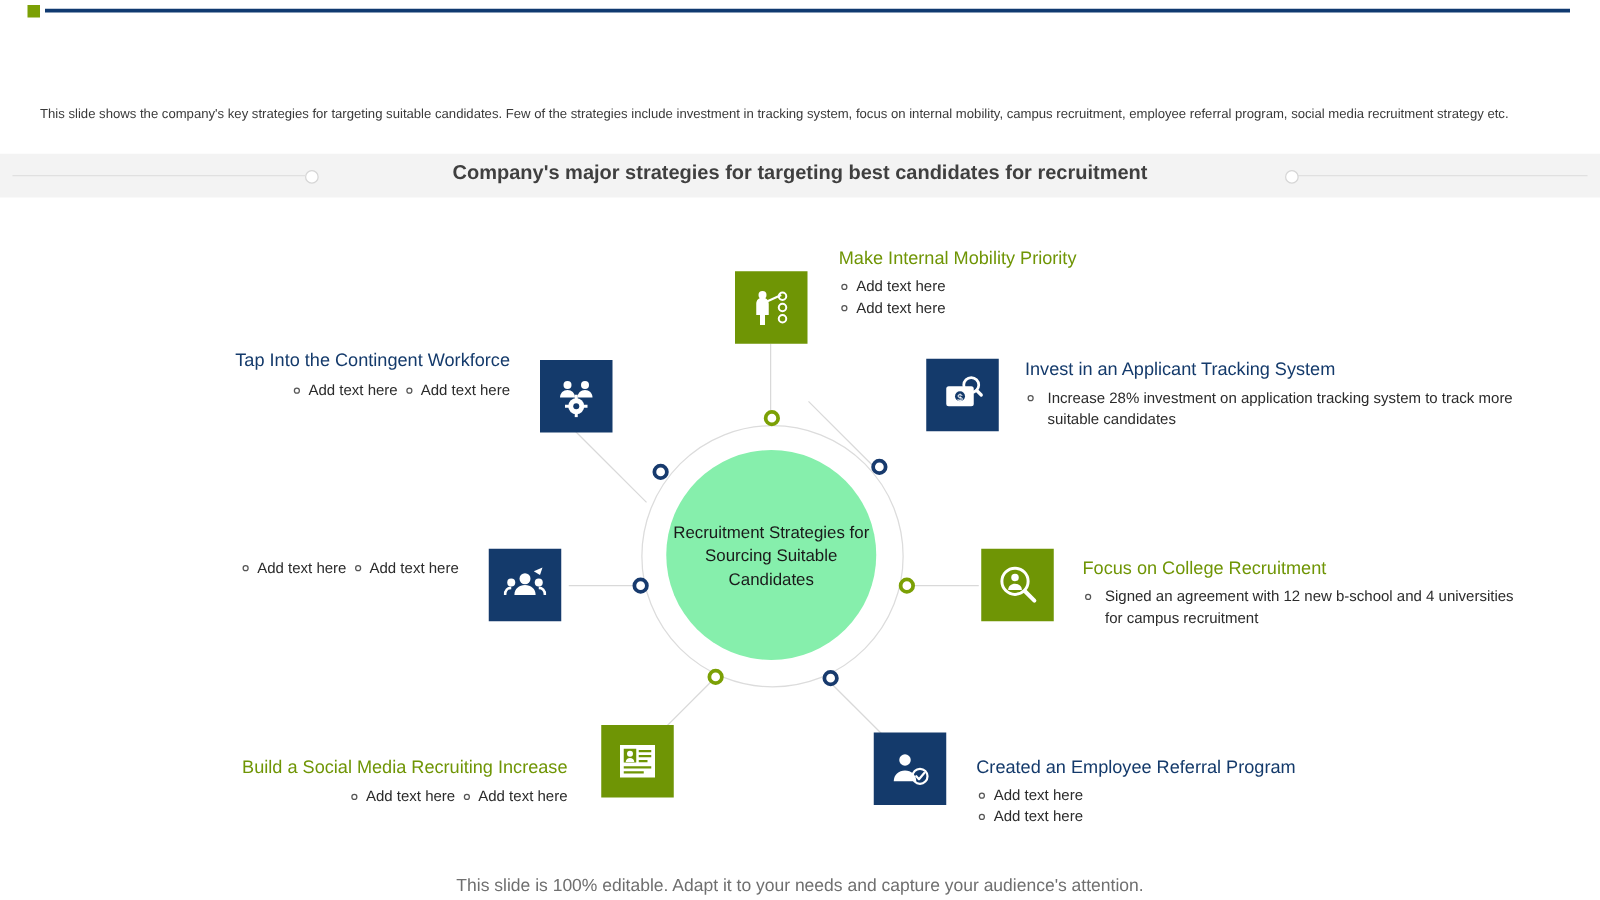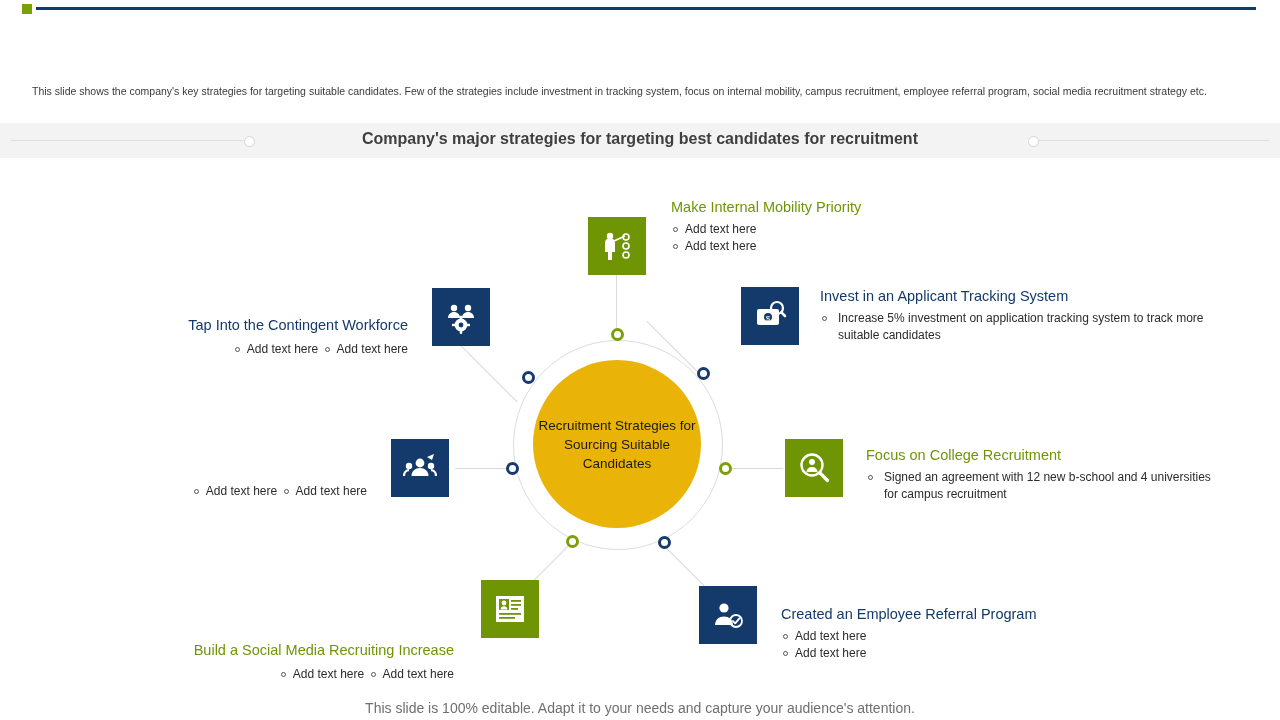--- a/index.html
+++ b/index.html
@@ -95,21 +95,21 @@
   .band-line.right { left: 1038px; width: 232px; }
 
   
   .center-circle {
     position: absolute;
     left: 533px;
     top: 360px;
     width: 168px;
     height: 168px;
     border-radius: 50%;
-    background: #eab308;
+    background: #86efac;
     display: flex;
     align-items: center;
     justify-content: center;
     text-align: center;
   }
   .center-circle .label {
     font-size: 13.5px;
     color: #1a1a1a;
     line-height: 19px;
     font-weight: normal;
@@ -183,21 +183,21 @@
     content: "";
     position: absolute;
     left: 2px;
     top: 6px;
     width: 5px;
     height: 5px;
     border: 1px solid #555;
     border-radius: 50%;
     box-sizing: border-box;
   }
-  .block.right-align { text-align: right; margin-top: 36px; }
+  .block.right-align { text-align: right; }
   .block.right-align li { padding-left: 0; padding-right: 0; display: inline-block; text-align: left; }
   .block.right-align ul { text-align: right; }
   .block.right-align li { padding-left: 14px; }
 
   .footer {
     position: absolute;
     left: 0;
     top: 700px;
     width: 1280px;
     text-align: center;
@@ -342,21 +342,21 @@
     <h3>Make Internal Mobility  Priority</h3>
     <ul>
       <li>Add text here</li>
       <li>Add text here</li>
     </ul>
   </div>
 
   <div class="block navy" style="left:820px; top:287px; width:400px;">
     <h3>Invest in an Applicant Tracking System</h3>
     <ul>
-      <li style="padding-left:18px;">Increase 5% investment on application tracking system to track more suitable candidates</li>
+      <li style="padding-left:18px;">Increase 28% investment on application tracking system to track more suitable candidates</li>
     </ul>
   </div>
 
   <div class="block green" style="left:866px; top:446px; width:350px;">
     <h3>Focus on College Recruitment</h3>
     <ul>
       <li style="padding-left:18px;">Signed an agreement with 12 new b-school and 4 universities for campus recruitment</li>
     </ul>
   </div>
 

